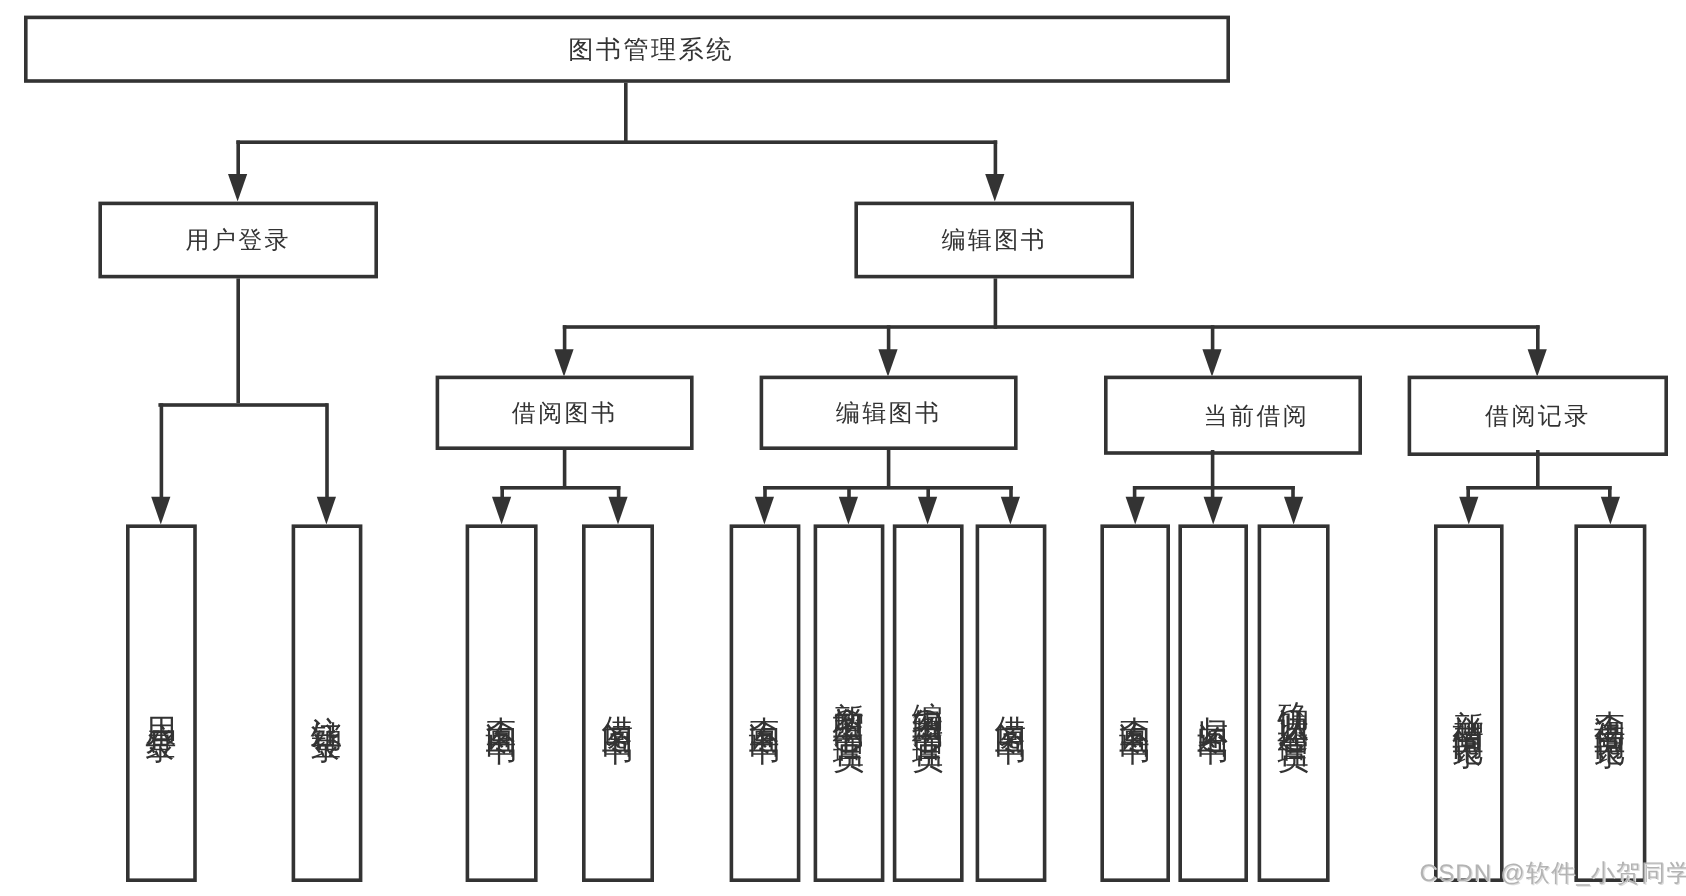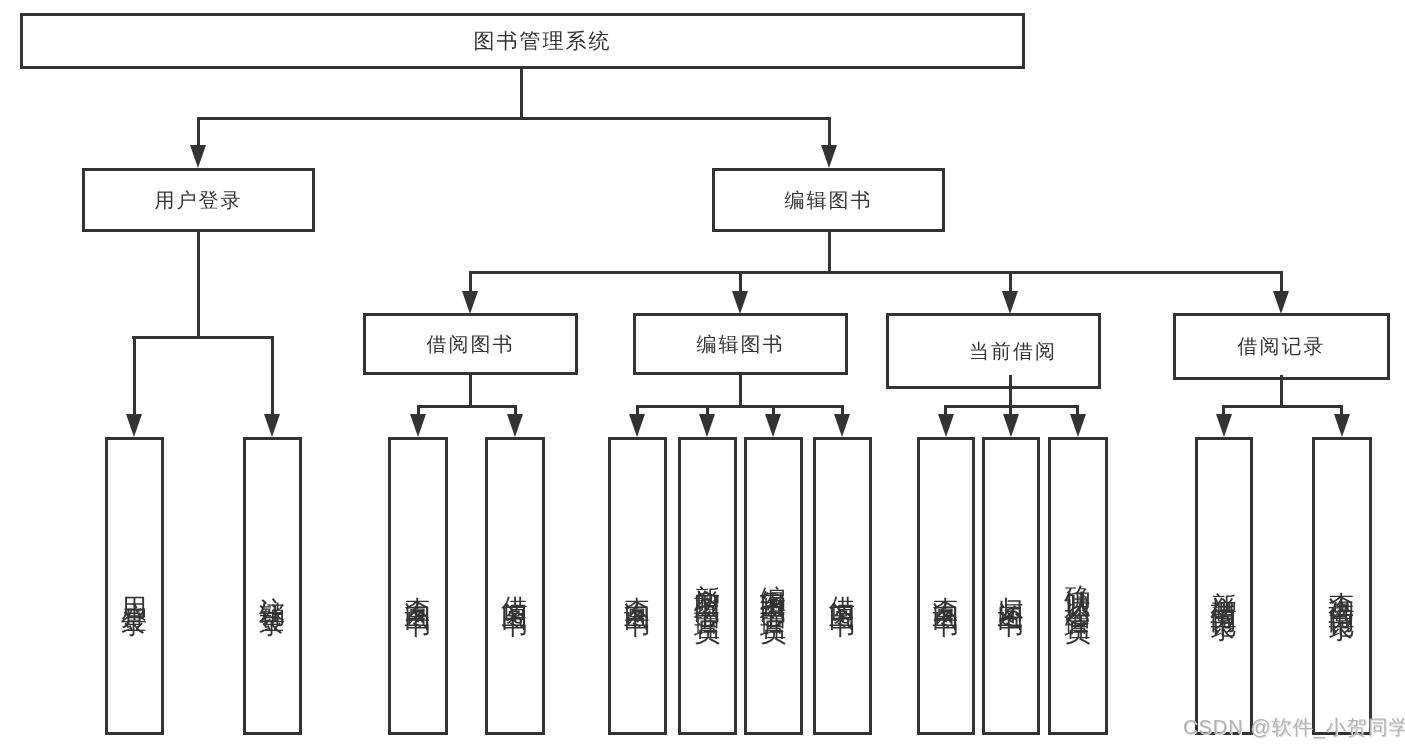--- a/index.html
+++ b/index.html
@@ -68,21 +68,21 @@
   <div class="arrow" style="left:1002px;top:291px;"></div>
   <div class="line" style="left:1280px;top:271px;width:3px;height:22px;"></div>
   <div class="arrow" style="left:1273px;top:291px;"></div>
 
   <div class="box hbox" style="left:363px;top:313px;width:215px;height:62px;">
     <span>借阅图书</span>
   </div>
   <div class="box hbox" style="left:633px;top:313px;width:215px;height:62px;">
     <span>编辑图书</span>
   </div>
-  <div class="box hbox" style="left:886px;top:313px;width:215px;height:76px;padding-left:39px;">
+  <div class="box hbox" style="left:920px;top:313px;width:215px;height:66px;padding-left:39px;">
     <span>当前借阅</span>
   </div>
   <div class="box hbox" style="left:1173px;top:313px;width:217px;height:67px;">
     <span>借阅记录</span>
   </div>
 
   <div class="line" style="left:469px;top:375px;width:3px;height:32px;"></div>
   <div class="line" style="left:417px;top:405px;width:100px;height:3px;"></div>
   <div class="line" style="left:417px;top:405px;width:3px;height:12px;"></div>
   <div class="arrow" style="left:410px;top:414px;"></div>

